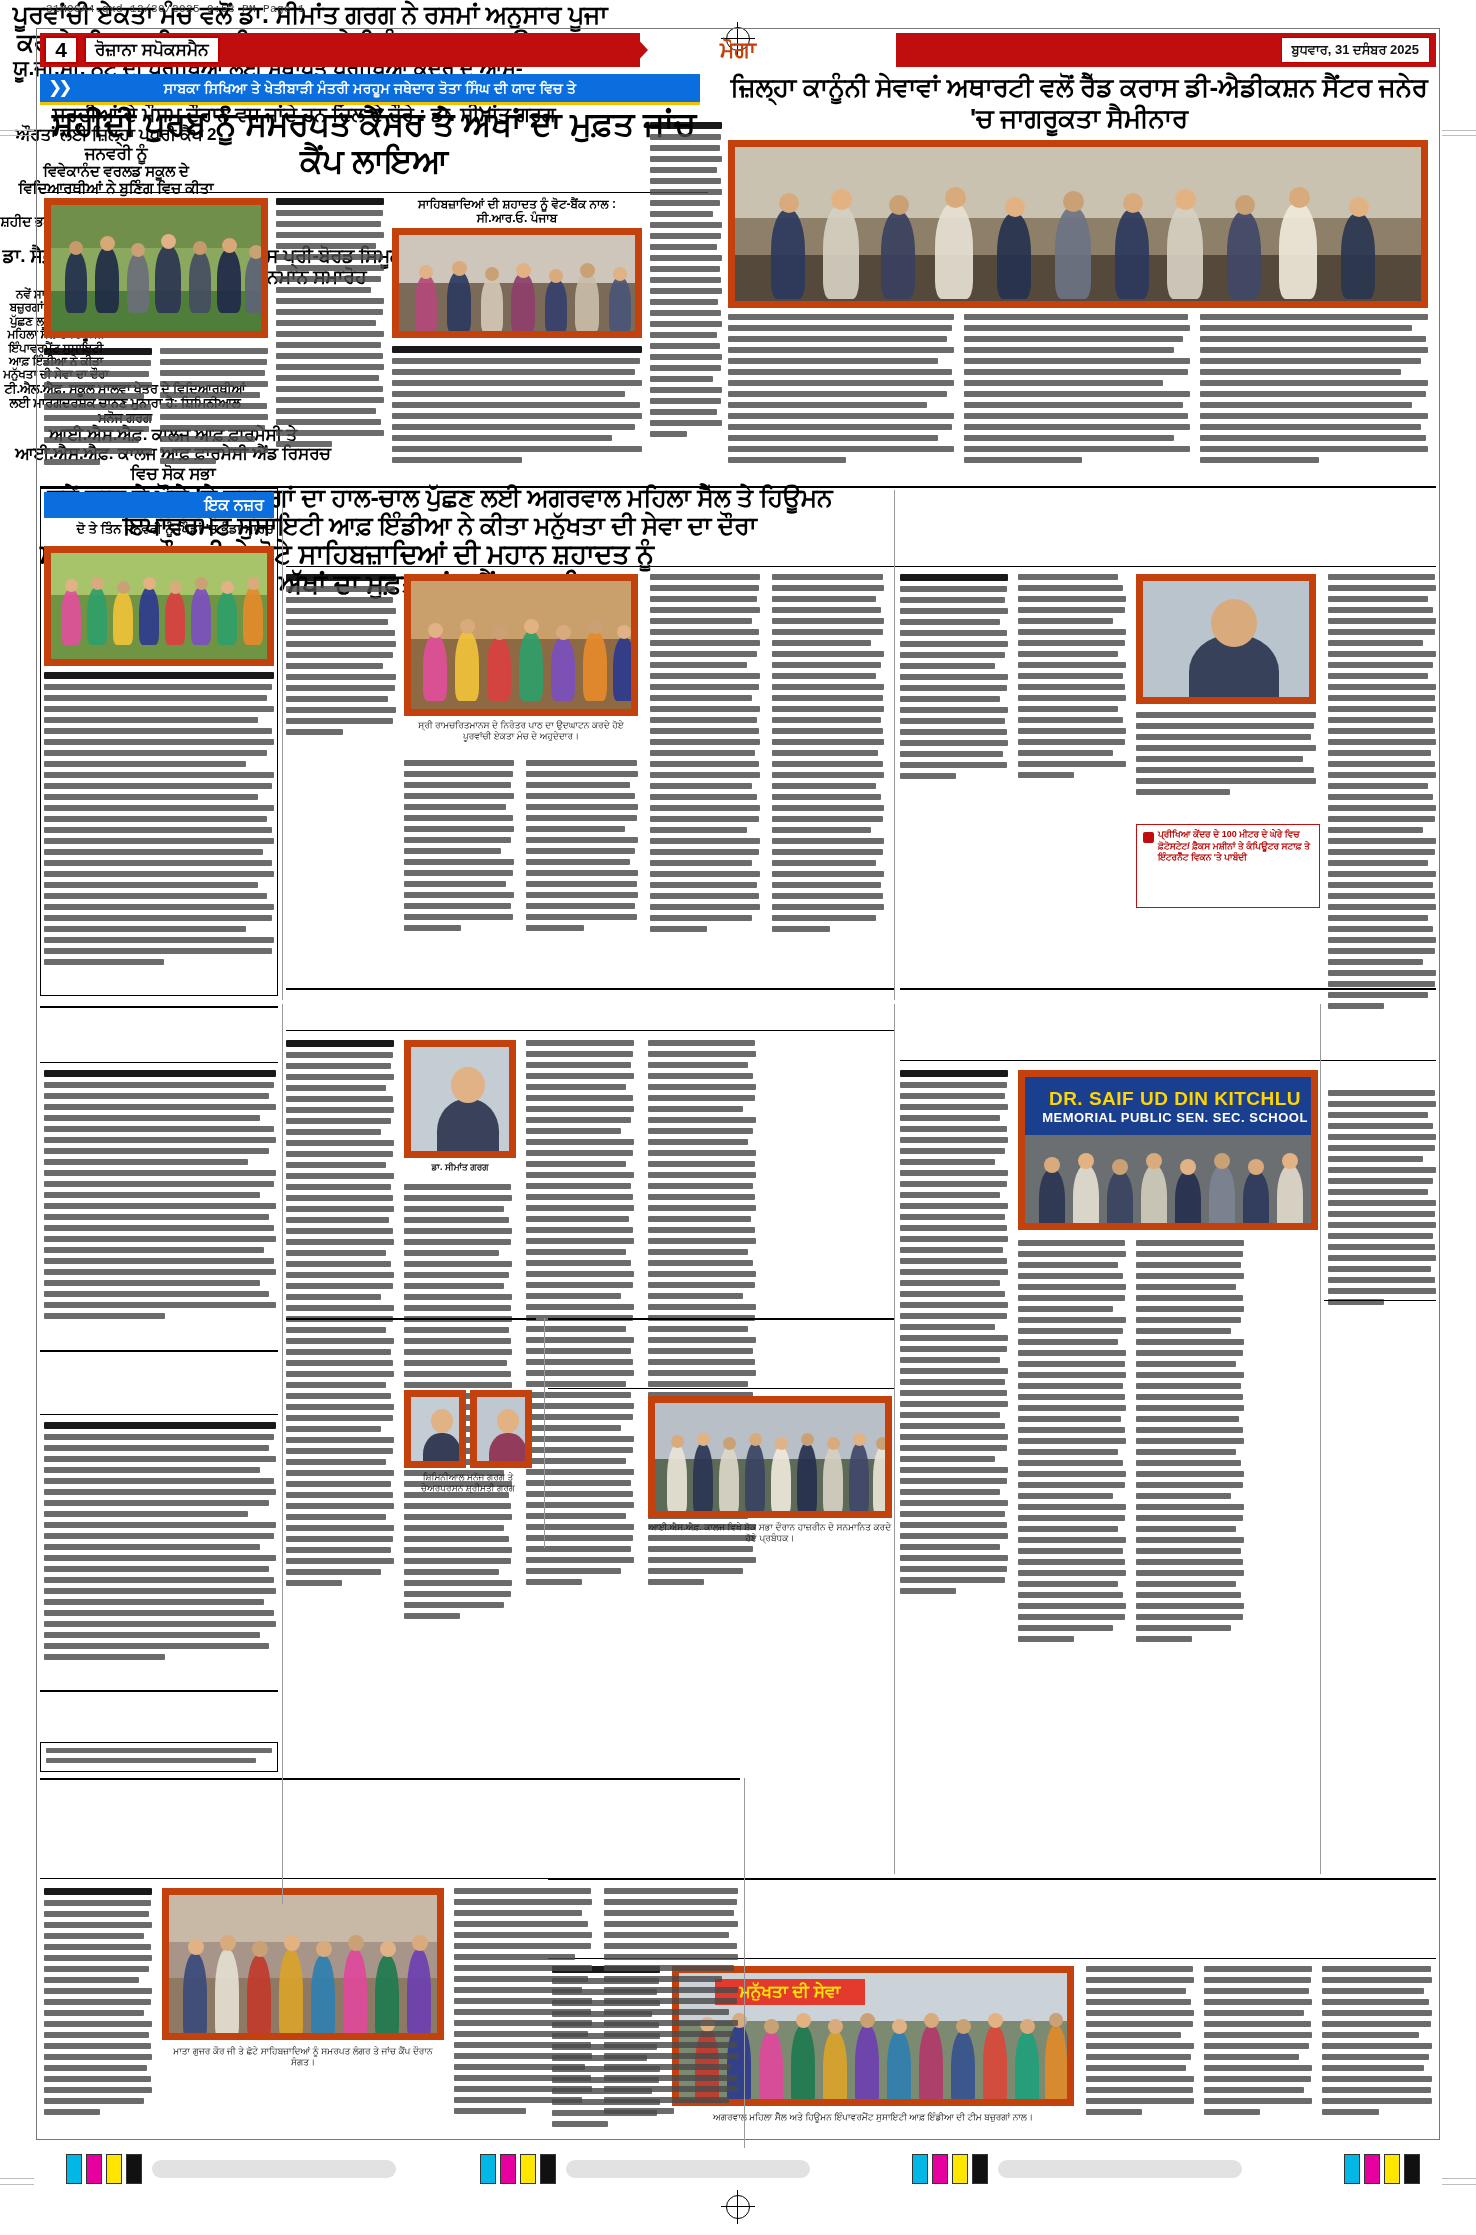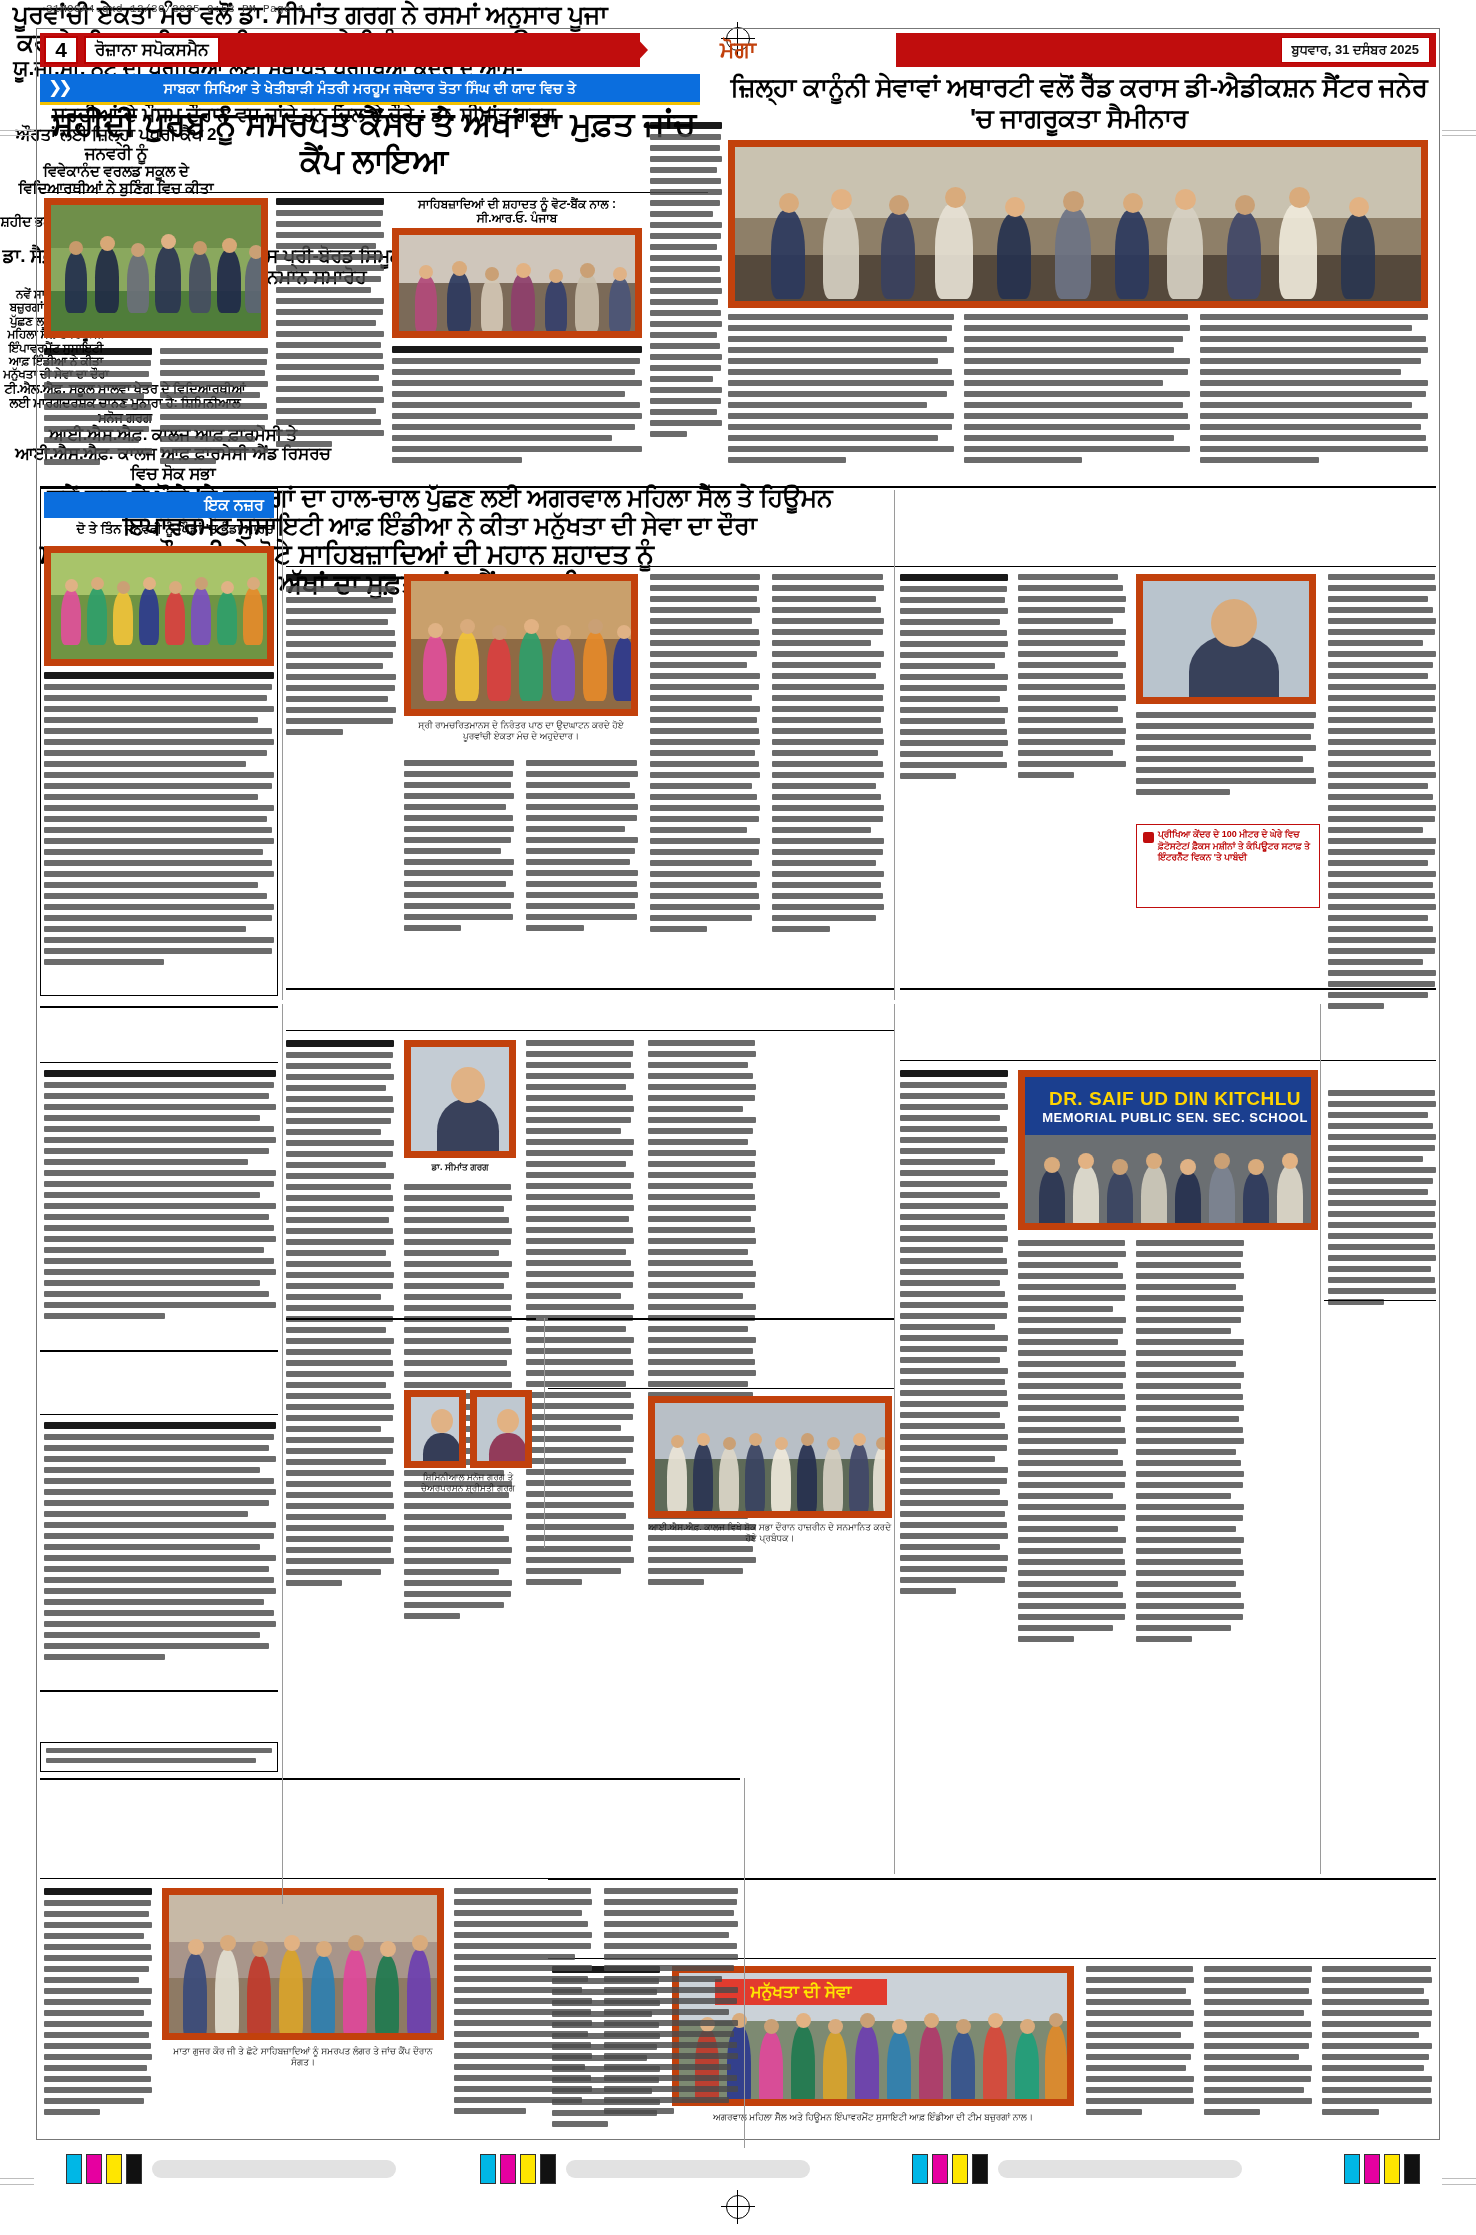--- a/index.html
+++ b/index.html
@@ -1195,21 +1195,21 @@
       <div class="ln s4"></div>
     <div class="ln s2"></div>
       <div class="ln s3"></div>
       <div class="ln s4"></div>
       <div class="ln s1"></div>
       <div class="ln last"></div>
   </div>
   <div class="photo" style="left:672px;top:1966px;width:402px;height:140px;">
     <div class="sky" style="background:#cbd2d8;height:38%;"></div>
     <div class="grd" style="background:#7d8a72;height:62%;"></div>
-    <div class="seva-banner" style="left:36px;top:6px;width:172px;height:26px;">
+    <div class="seva-banner" style="left:36px;top:6px;width:150px;height:26px;">
       <span>ਮਨੁੱਖਤਾ ਦੀ ਸੇਵਾ</span>
     </div>
     <div class="fig" style="left:16px;top:56px;width:24px;height:80px;background:#c0392b;"></div>
     <div class="head" style="left:21px;top:44px;width:15px;height:15px;background:#e0b285;"></div>
     <div class="fig" style="left:48px;top:52px;width:24px;height:84px;background:#2d3a8e;"></div>
     <div class="head" style="left:53px;top:40px;width:15px;height:15px;background:#d9ab7c;"></div>
     <div class="fig" style="left:80px;top:58px;width:24px;height:78px;background:#e0489a;"></div>
     <div class="head" style="left:85px;top:46px;width:15px;height:15px;background:#caa075;"></div>
     <div class="fig" style="left:112px;top:52px;width:24px;height:84px;background:#1f7a4f;"></div>
     <div class="head" style="left:117px;top:40px;width:15px;height:15px;background:#e2b283;"></div>

